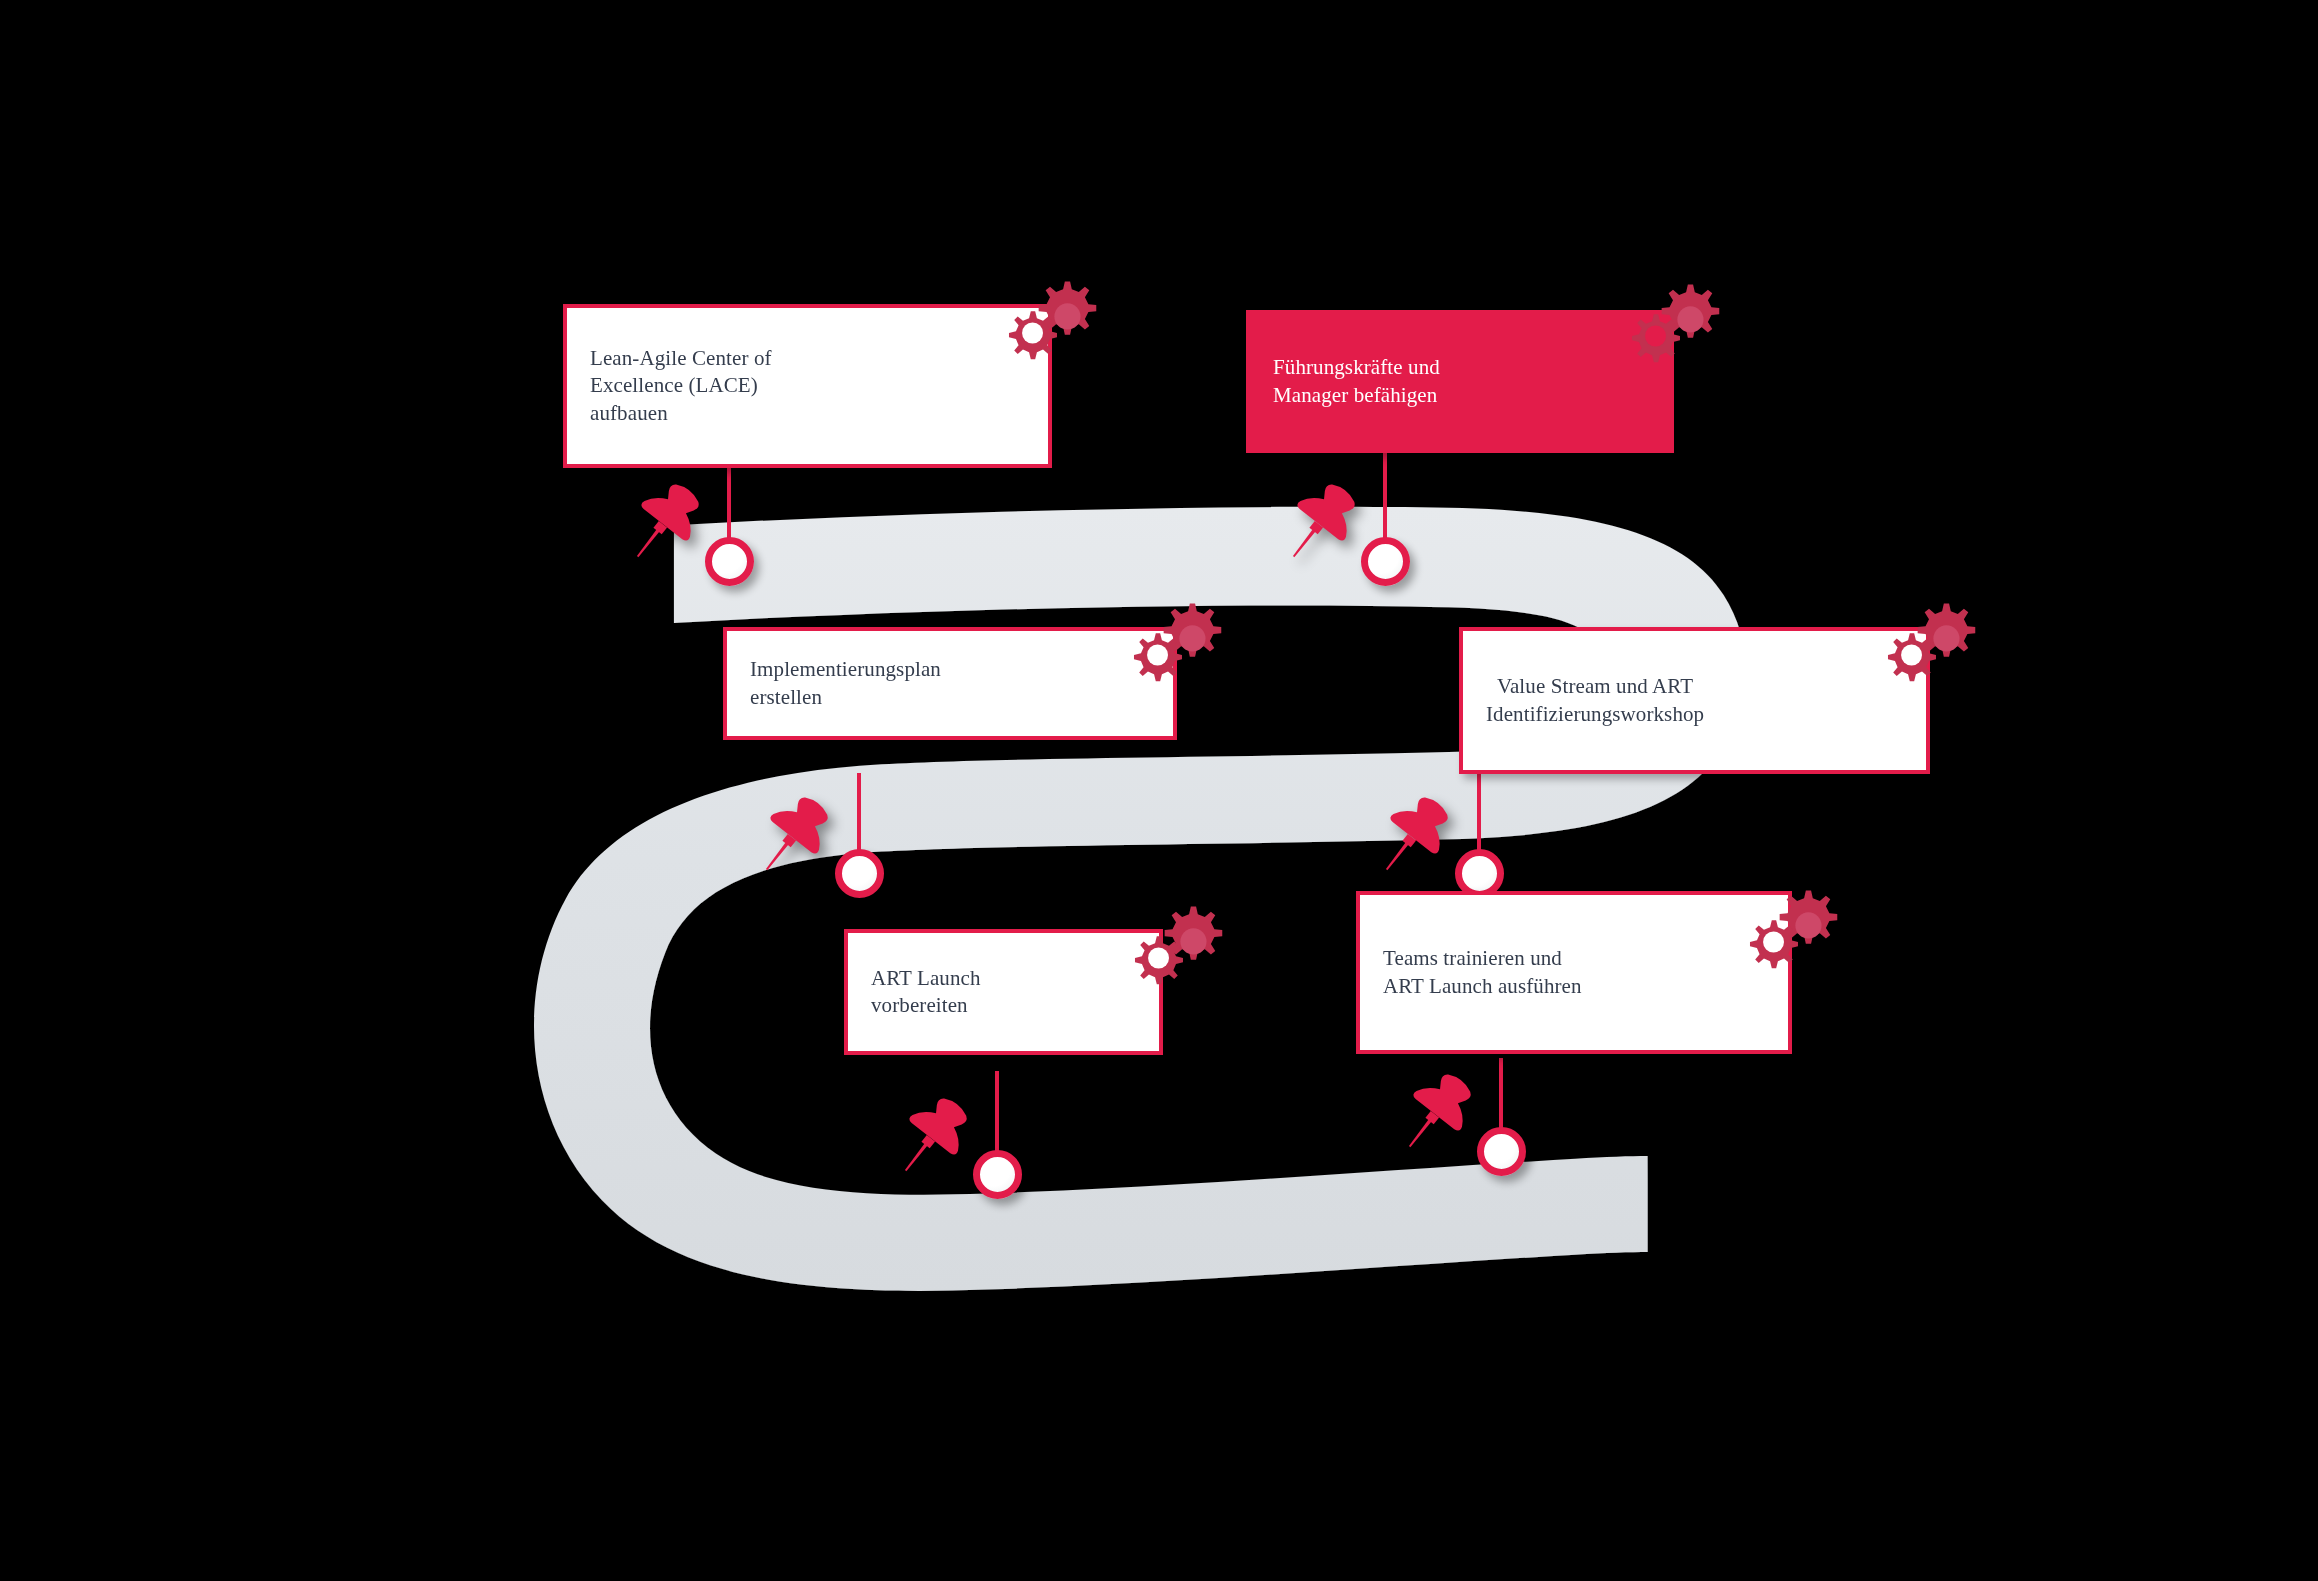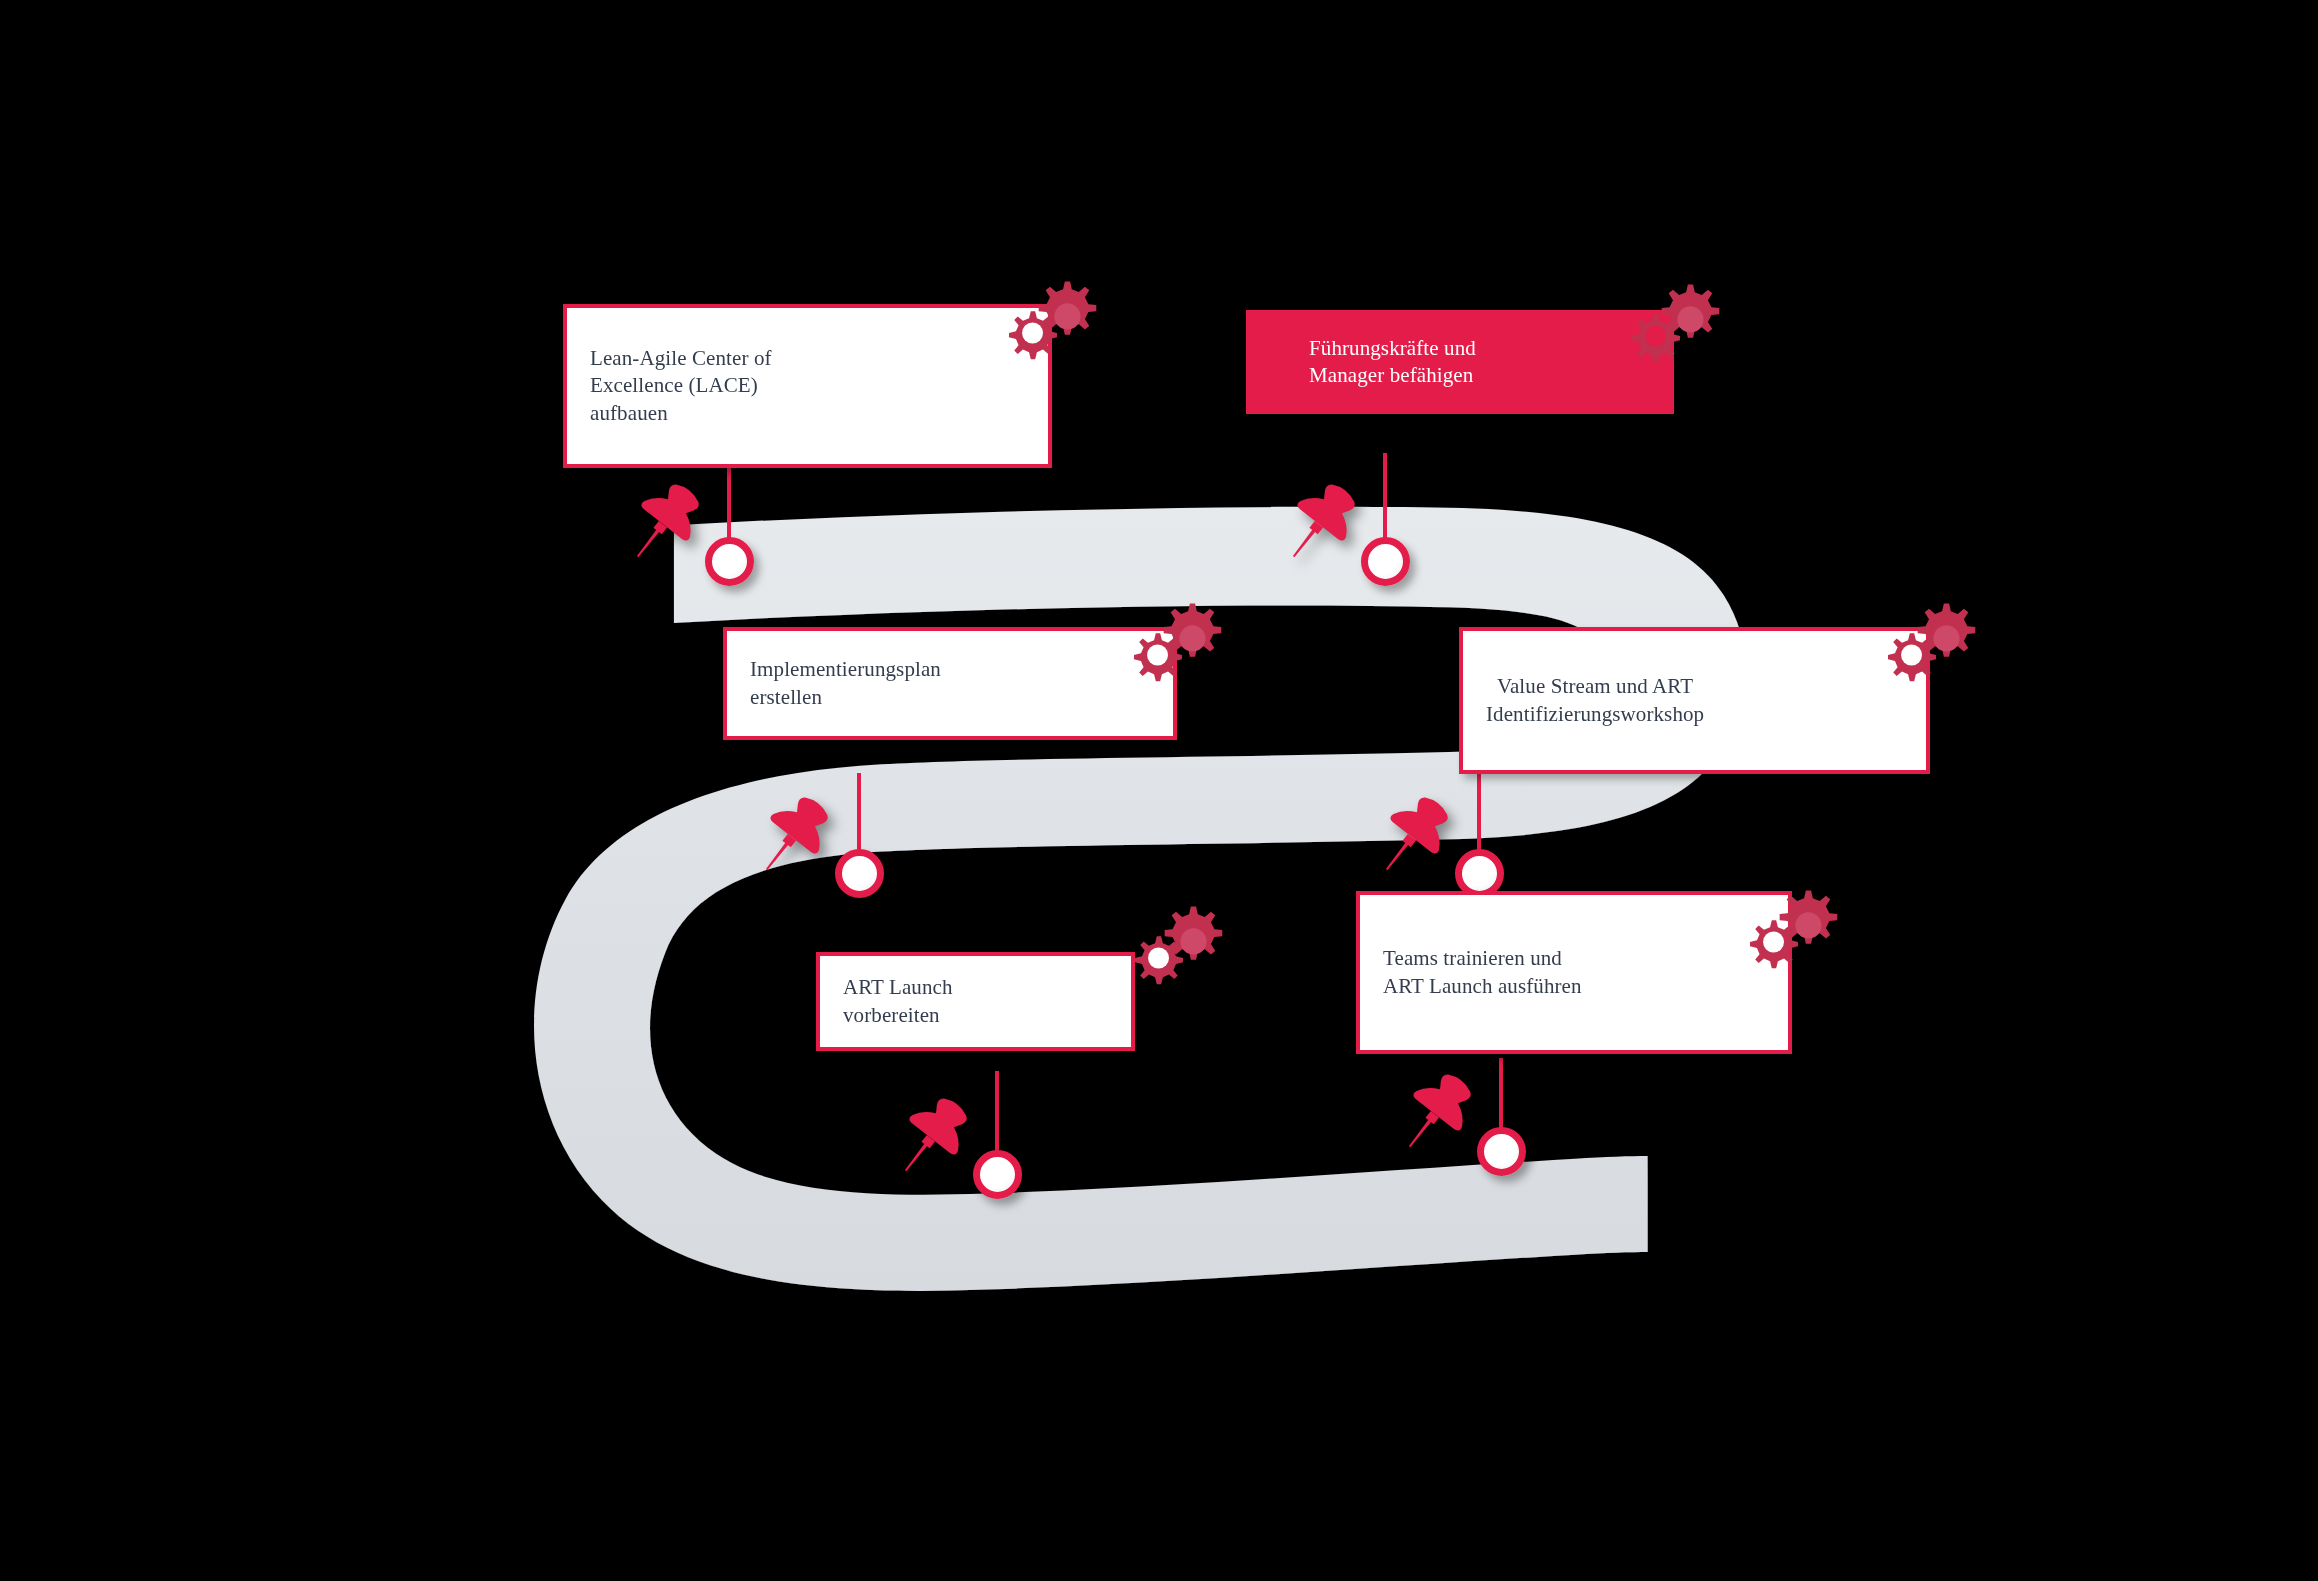--- a/index.html
+++ b/index.html
@@ -112,21 +112,21 @@
     <svg viewBox="0 0 120 120">
         <g transform="rotate(38 60 60)" fill="#E31C4A">
       <path d="M44 16 q16 -8 32 0 q6 4 2 11 l-5 8 q14 6 20 18 q3 7 -5 8 l-56 0 q-8 -1 -5 -8 q6 -12 20 -18 l-5 -8 q-4 -7 2 -11 Z"></path>
       <rect x="54" y="61" width="12" height="10"></rect>
       <path d="M58 70 L62 70 L61 108 L59 108 Z"></path>
     </g>
       </svg>
   </div>
   <div class="stem" style="left:1383px;top:453px;height:102px;"></div>
   <div class="node" style="left:1361px;top:537px;"></div>
-  <div class="card active" style="left:1246px;top:310px;width:428px;height:104px;padding-left:36px;">
+  <div class="card active" style="left:1246px;top:310px;width:428px;height:143px;">
     <span class="label">Führungskräfte und
 Manager befähigen</span>
   </div>
   <div class="gears" style="left:1625px;top:281px;">
     <svg viewBox="0 0 110 110">
       <g fill="#C2304F">
           <path d="M72 4 l6 0 2 9 8 3 7-6 5 4 -5 8 4 8 9 1 0 7 -9 1 -4 8 5 8 -5 4 -7-6 -8 3 -2 9 -6 0 -2-9 -8-3 -7 6 -5-4 5-8 -4-8 -9-1 0-7 9-1 4-8 -5-8 5-4 7 6 8-3 Z"></path>
         </g>
       <circle cx="75" cy="44" r="15" fill="#CE4868"></circle>
       <g fill="#C2304F">
@@ -196,21 +196,21 @@
     <svg viewBox="0 0 120 120">
         <g transform="rotate(38 60 60)" fill="#E31C4A">
       <path d="M44 16 q16 -8 32 0 q6 4 2 11 l-5 8 q14 6 20 18 q3 7 -5 8 l-56 0 q-8 -1 -5 -8 q6 -12 20 -18 l-5 -8 q-4 -7 2 -11 Z"></path>
       <rect x="54" y="61" width="12" height="10"></rect>
       <path d="M58 70 L62 70 L61 108 L59 108 Z"></path>
     </g>
       </svg>
   </div>
   <div class="stem" style="left:995px;top:1071px;height:98px;"></div>
   <div class="node" style="left:973px;top:1150px;"></div>
-  <div class="card" style="left:816px;top:929px;width:319px;height:99px;margin-top:23px;">
+  <div class="card" style="left:844px;top:929px;width:319px;height:126px;">
     <span class="label">ART Launch
 vorbereiten</span>
   </div>
   <div class="gears" style="left:1128px;top:903px;">
     <svg viewBox="0 0 110 110">
       <g fill="#C2304F">
           <path d="M72 4 l6 0 2 9 8 3 7-6 5 4 -5 8 4 8 9 1 0 7 -9 1 -4 8 5 8 -5 4 -7-6 -8 3 -2 9 -6 0 -2-9 -8-3 -7 6 -5-4 5-8 -4-8 -9-1 0-7 9-1 4-8 -5-8 5-4 7 6 8-3 Z"></path>
         </g>
       <circle cx="75" cy="44" r="15" fill="#CE4868"></circle>
       <g fill="#C2304F">

